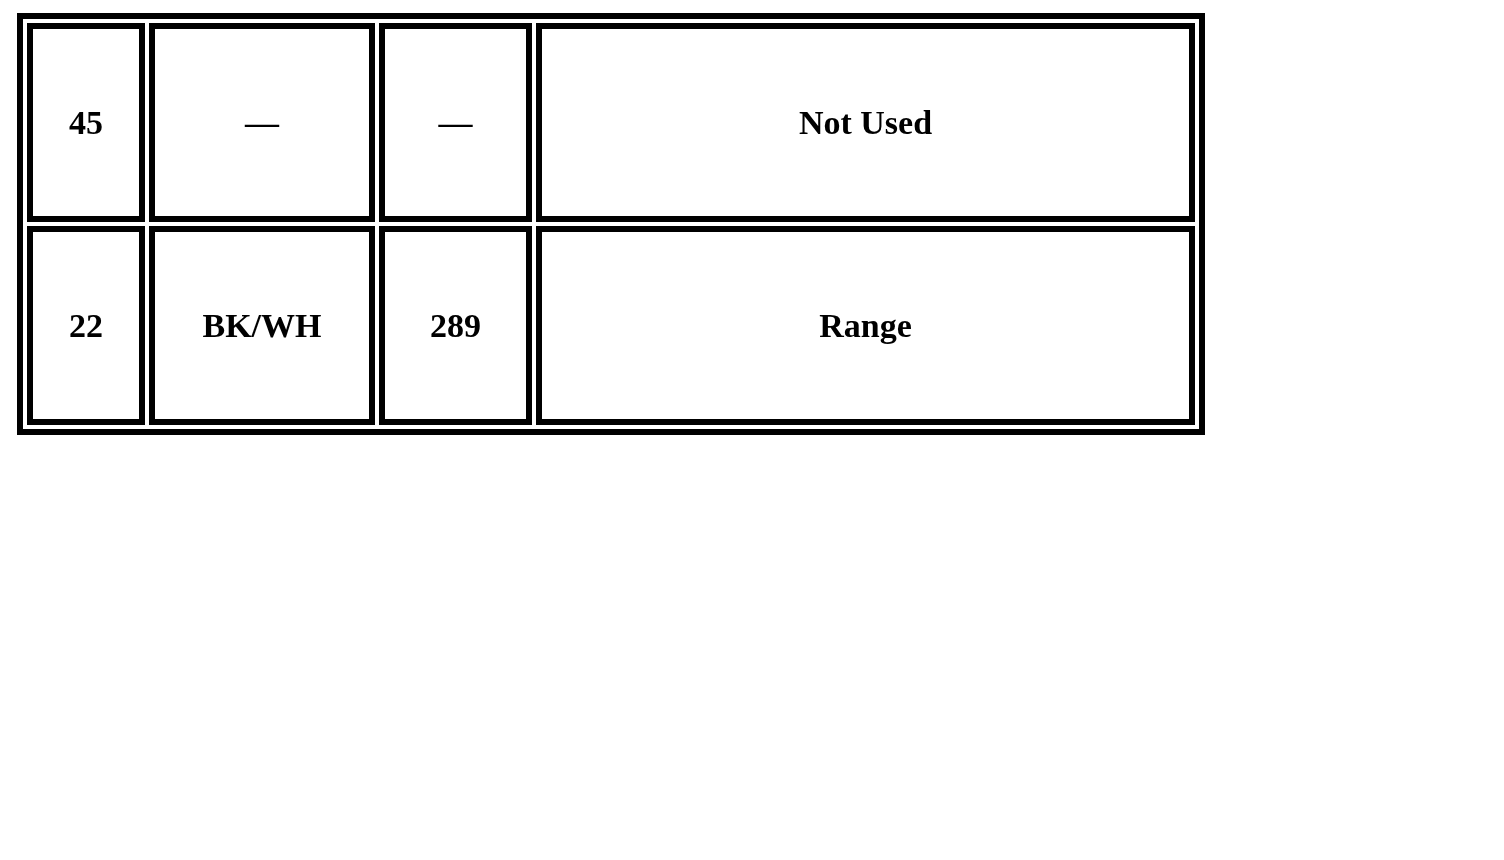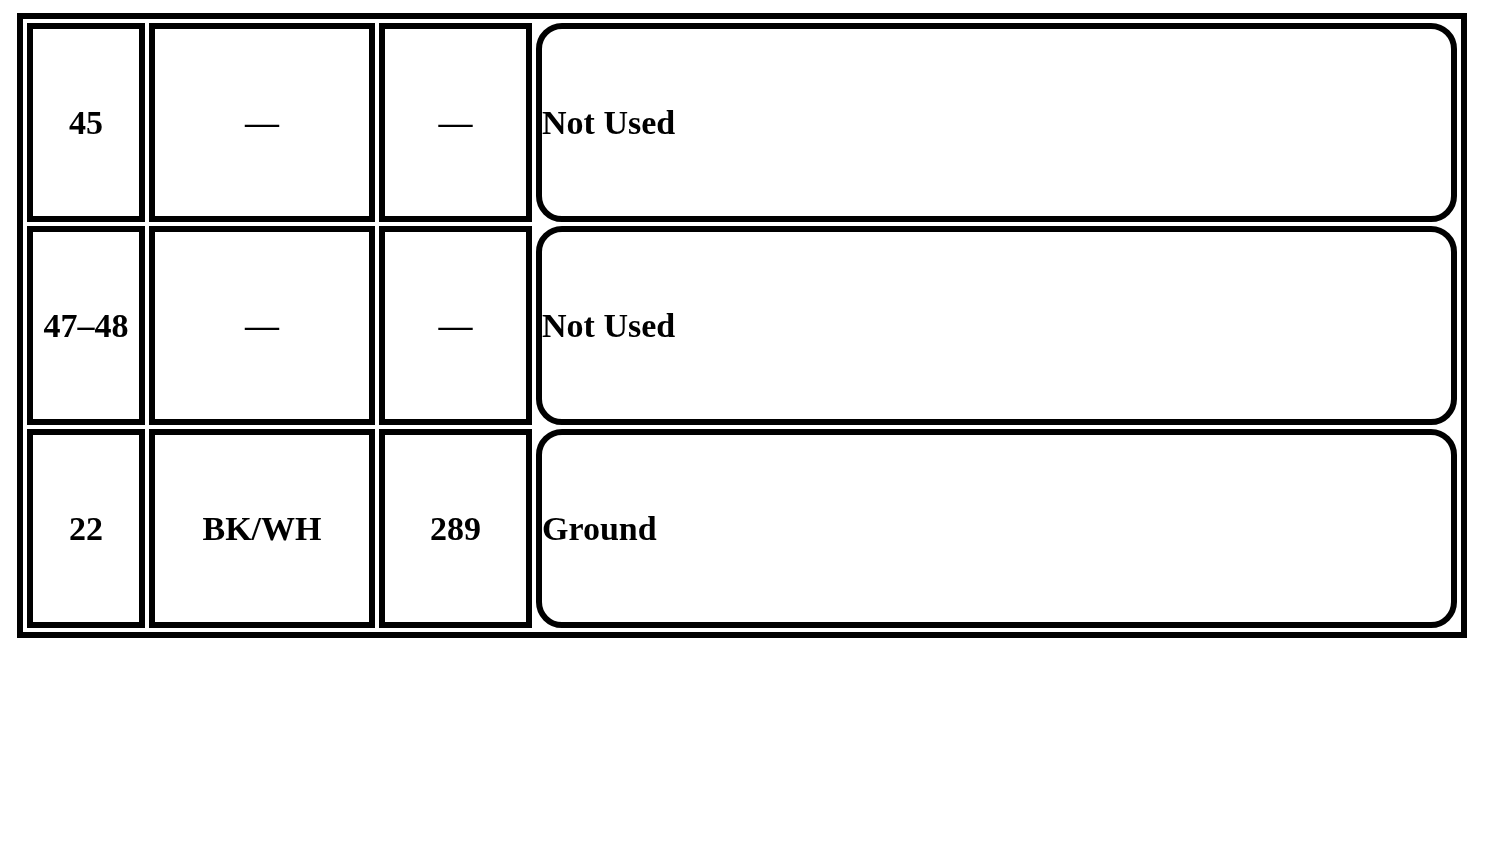--- a/index.html
+++ b/index.html
@@ -10,21 +10,21 @@
   body {
     width: 1504px;
     height: 860px;
     position: relative;
     font-family: "Liberation Serif", serif;
   }
   table.pinout {
     position: absolute;
     left: 17px;
     top: 13px;
-    width: 1450px;
+    width: 1188px;
     border-collapse: separate;
     border-spacing: 4px;
     border: 6px solid #000000;
     background: #ffffff;
     table-layout: fixed;
   }
   table.pinout td {
     border: 6px solid #000000;
     box-sizing: border-box;
     height: 199px;
@@ -35,48 +35,41 @@
     color: #000000;
     vertical-align: middle;
     background: #ffffff;
     overflow: hidden;
     white-space: nowrap;
   }
   td.c-pin, td.c-color, td.c-circuit {
     text-align: center;
   }
   td.c-function {
-    text-align: left;
+    text-align: center;
     padding-left: 4px;
-    border-radius: 26px;
   }
 </style>
 </head>
 <body>
 
 <table class="pinout">
   <colgroup>
     <col style="width:118px">
     <col style="width:226px">
     <col style="width:153px">
     <col>
   </colgroup>
   <tbody>
     <tr>
       <td class="c-pin">45</td>
       <td class="c-color">—</td>
       <td class="c-circuit">—</td>
       <td class="c-function">Not Used</td>
     </tr>
     <tr>
-      <td class="c-pin">47–48</td>
-      <td class="c-color">—</td>
-      <td class="c-circuit">—</td>
-      <td class="c-function">Not Used</td>
-    </tr>
-    <tr>
       <td class="c-pin">22</td>
       <td class="c-color">BK/WH</td>
       <td class="c-circuit">289</td>
-      <td class="c-function">Ground</td>
+      <td class="c-function">Range</td>
     </tr>
   </tbody>
 </table>
 
 </body></html>

